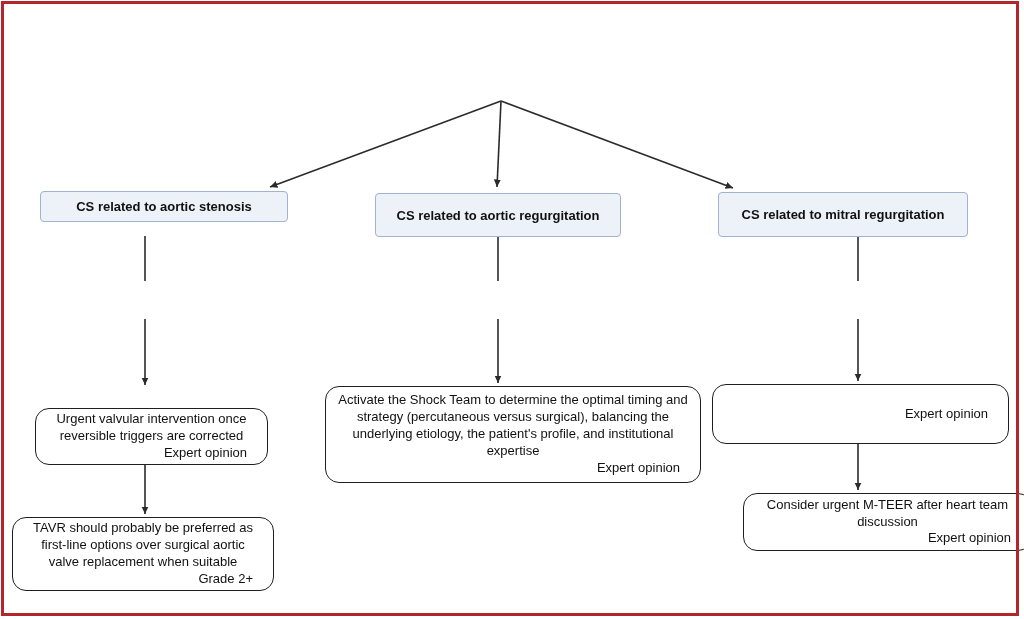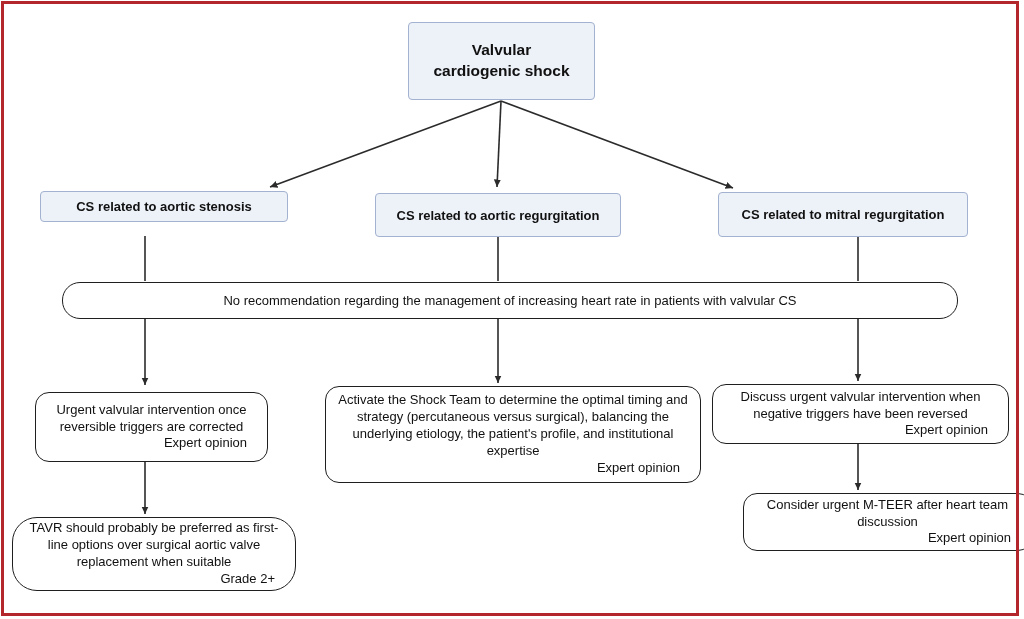--- a/index.html
+++ b/index.html
@@ -41,22 +41,22 @@
     position:absolute;
     background:#ffffff;border:1.8px solid var(--boxborder,#1f1f1f);
     border-radius:14px;
     box-sizing:border-box;
     font-size:13px;line-height:1.3;
     display:flex;flex-direction:column;justify-content:center;
     padding:6px 12px;
   }
   .rec .txt{text-align:center;}
   .rec .grade{text-align:right;padding-right:8px;}
-  #rec-left-1{left:35px;top:392px;width:233px;height:70px;}
-  #rec-left-2{left:12px;top:517px;width:284px;height:74px;border-radius:25px;}
+  #rec-left-1{left:35px;top:408px;width:233px;height:57px;}
+  #rec-left-2{left:12px;top:517px;width:262px;height:74px;}
   #rec-mid{left:325px;top:386px;width:376px;height:97px;}
   #rec-right-1{left:712px;top:384px;width:297px;height:60px;}
   #rec-right-2{left:743px;top:493px;width:289px;height:58px;align-items:flex-end;}
   #connectors{position:absolute;left:0;top:0;width:1024px;height:619px;pointer-events:none;}
   #connectors path{stroke:var(--arrow,#2b2b2b);stroke-width:1.6;fill:none;}
 </style>
 </head>
 <body>
 
 <div id="canvas" style="--frame: #b3262c; --nodefill: #edf1f8; --nodeborder: #a3b2d0; --boxborder: #1f1f1f; --arrow: #2b2b2b; --text: #111111;">
@@ -73,46 +73,42 @@
     <path d="M145,236 L145,281"></path>
     <path d="M498,237 L498,281"></path>
     <path d="M858,237 L858,281"></path>
     <path d="M145,319 L145,385" marker-end="url(#ah)"></path>
     <path d="M498,319 L498,383" marker-end="url(#ah)"></path>
     <path d="M858,319 L858,381" marker-end="url(#ah)"></path>
     <path d="M145,455 L145,514" marker-end="url(#ah)"></path>
     <path d="M858,444 L858,490" marker-end="url(#ah)"></path>
   </svg>
 
-  <div class="node" id="root-node">Valvular
-cardiogenic shock</div>
 
   <div class="node" id="branch-1">CS related to aortic stenosis</div>
   <div class="node" id="branch-3">CS related to mitral regurgitation</div>
   <div class="node" id="branch-2">CS related to aortic regurgitation</div>
 
-  <div id="banner">No recommendation regarding the management of increasing heart rate in patients with valvular CS</div>
 
   <div class="rec" id="rec-left-1">
     <div class="txt">Urgent valvular intervention once reversible triggers are corrected</div>
     <div class="grade">Expert opinion</div>
   </div>
 
   <div class="rec" id="rec-left-2">
     <div class="txt">TAVR should probably be preferred as first-line options over surgical aortic valve replacement when suitable</div>
     <div class="grade">Grade 2+</div>
   </div>
 
   <div class="rec" id="rec-mid">
     <div class="txt">Activate the Shock Team to determine the optimal timing and strategy (percutaneous versus surgical), balancing the underlying etiology, the patient's profile, and institutional expertise</div>
     <div class="grade">Expert opinion</div>
   </div>
 
   <div class="rec" id="rec-right-1">
-    <div class="txt">Discuss urgent valvular intervention when negative triggers have been reversed</div>
     <div class="grade">Expert opinion</div>
   </div>
 
   <div class="rec" id="rec-right-2">
     <div class="txt">Consider urgent M-TEER after heart team discussion</div>
     <div class="grade">Expert opinion</div>
   </div>
 
   <div id="frame"></div>
 </div>

